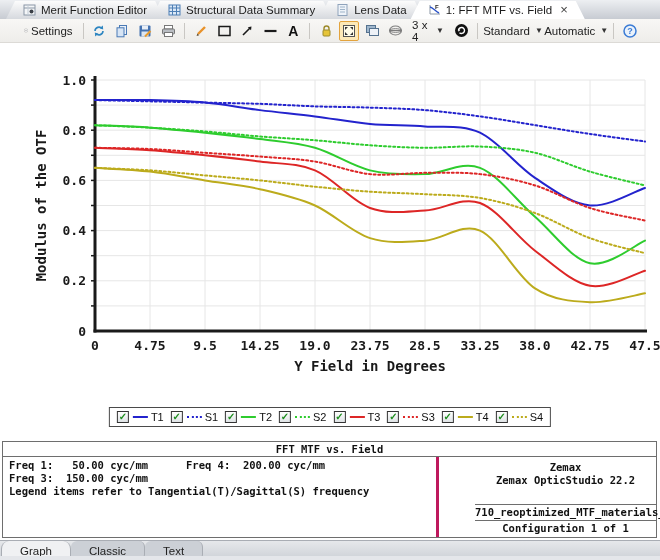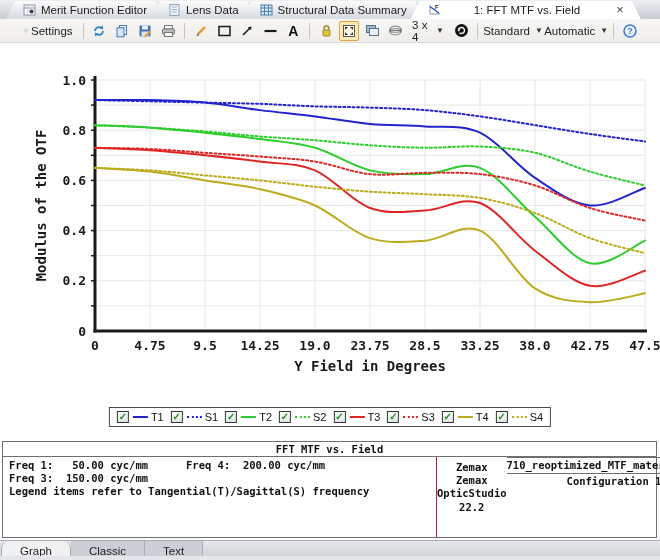--- a/index.html
+++ b/index.html
@@ -7,21 +7,21 @@
   body { font-family:"Liberation Sans", sans-serif; background:#e4e6ea; }
   .window { position:relative; width:660px; height:556px; background:#fff; overflow:hidden; }
 
   
   .tabbar { position:absolute; top:0; left:0; right:0; height:19px;
             background:linear-gradient(#edeff2,#c7cbd2); display:flex; align-items:flex-end; padding-left:6px; }
   .tab { position:relative; height:18px; display:flex; align-items:center; padding:0 17px;
          background:linear-gradient(#fcfcfc,#d6d9de); clip-path:polygon(9px 0,calc(100% - 9px) 0,100% 100%,0 100%);
          margin-right:-13px; font-size:11.5px; color:#1c1c1c; white-space:nowrap; cursor:default; }
   .tab:nth-child(1){ z-index:4; } .tab:nth-child(2){ z-index:3; } .tab:nth-child(3){ z-index:2; }
-  .tab.active { background:#ffffff; z-index:6;gap:28px; }
+  .tab.active { background:#ffffff; z-index:6; }
   .tab .ticon { width:13px; height:12px; margin-right:5px; flex:0 0 auto; }
   .tab .close { margin-left:8px; color:#444; font-size:13px; line-height:10px; }
 
   
   .toolbar { position:absolute; top:19px; left:0; right:0; height:24px;
              background:linear-gradient(#f8f7f5,#eeedea); border-bottom:1px solid #dcdad6;
              display:flex; align-items:center; padding:0 20px; gap:3px; font-size:11.5px; color:#222; }
   .tbtn { display:flex; align-items:center; justify-content:center; height:20px; min-width:20px;
           padding:0 2px; border-radius:2px; }
   .tbtn.textbtn { padding:0 4px; gap:3px; }
@@ -43,67 +43,67 @@
   .lg-swatch { width:15px; border-top-width:2px; margin-left:1px; }
 
   
   .info-panel { position:absolute; top:441px; left:2px; width:655px; height:97px;
                 border:1px solid #6e6e6e; background:#fff;
                 font-family:"DejaVu Sans Mono", monospace; font-size:10.5px; color:#111;font-weight:bold; }
   .info-title { height:15px; text-align:center; line-height:15px; border-bottom:1px solid #6e6e6e; }
   .info-body { display:flex; height:80px; }
   .info-left { flex:1; padding:2px 0 0 6px; }
   .info-left div { white-space:pre; line-height:13.2px; }
-  .info-right { width:220px; border-left:1px solid #be185d; display:flex; flex-direction:row; }
+  .info-right { width:220px; border-left:3px solid #be185d; display:flex; flex-direction:column;padding-left:36px; }
   .brand-cell { height:47px; text-align:center; padding-top:4px; line-height:13.2px; }
   .file-cell { border-top:1px solid #6e6e6e; flex:1; display:flex; flex-direction:column; }
   .file-name { text-align:center; border-bottom:1px solid #6e6e6e; line-height:15px; }
   .config-line { text-align:center; line-height:15px; }
 
   
   .bottombar { position:absolute; top:540px; left:0; right:0; height:20px;
                background:linear-gradient(#e6e8eb,#ccd0d6); border-top:1px solid #a9adb4;
                display:flex; align-items:stretch; padding-left:1px; font-size:11.5px; color:#222; }
-  .btab { display:flex; align-items:center; padding:0 18px; border-right:1px solid #a9adb4; cursor:default; }
+  .btab { display:flex; align-items:center; padding:0 18px; border-right:1px solid #a9adb4; cursor:default;border-radius:6px; }
   .btab.active { background:#f0f1f3; border-left:1px solid #a9adb4; border-radius:8px 8px 0 0; }
   .btab:not(.active) { background:#ccd0d6; }
 </style>
 </head>
 <body>
 
 <div class="window">
 
   <div class="tabbar">
     <div class="tab">
       <svg class="ticon" viewBox="0 0 13 12">
           <rect x="1" y="1" width="11" height="10" fill="#f4f6f8" stroke="#8a96a5"></rect>
           <line x1="1" y1="4" x2="12" y2="4" stroke="#8a96a5"></line>
           <line x1="5" y1="1" x2="5" y2="11" stroke="#c3ccd6"></line>
           <circle cx="8.5" cy="7.5" r="2" fill="#3a3f46"></circle>
         </svg>
       <span>Merit Function Editor</span>
     </div>
     <div class="tab">
       <svg class="ticon" viewBox="0 0 13 12">
-          <rect x="2" y="0.5" width="9" height="11" fill="#eef3f9" stroke="#8fa3bb"></rect>
-          <line x1="4" y1="3" x2="9" y2="3" stroke="#9fb4c9"></line>
-          <line x1="4" y1="5.5" x2="9" y2="5.5" stroke="#9fb4c9"></line>
-          <line x1="4" y1="8" x2="9" y2="8" stroke="#9fb4c9"></line>
-        </svg>
-      <span>Lens Data</span>
-    </div>
-    <div class="tab">
-      <svg class="ticon" viewBox="0 0 13 12">
           <rect x="1" y="1" width="11" height="10" fill="#dce9f7" stroke="#4d7fb5"></rect>
           <line x1="1" y1="4" x2="12" y2="4" stroke="#4d7fb5"></line>
           <line x1="1" y1="7.5" x2="12" y2="7.5" stroke="#4d7fb5"></line>
           <line x1="4.5" y1="1" x2="4.5" y2="11" stroke="#4d7fb5"></line>
           <line x1="8.5" y1="1" x2="8.5" y2="11" stroke="#4d7fb5"></line>
         </svg>
       <span>Structural Data Summary</span>
+    </div>
+    <div class="tab">
+      <svg class="ticon" viewBox="0 0 13 12">
+          <rect x="2" y="0.5" width="9" height="11" fill="#eef3f9" stroke="#8fa3bb"></rect>
+          <line x1="4" y1="3" x2="9" y2="3" stroke="#9fb4c9"></line>
+          <line x1="4" y1="5.5" x2="9" y2="5.5" stroke="#9fb4c9"></line>
+          <line x1="4" y1="8" x2="9" y2="8" stroke="#9fb4c9"></line>
+        </svg>
+      <span>Lens Data</span>
     </div>
     <div class="tab active">
       <svg class="ticon" viewBox="0 0 13 12">
           <polyline points="2,1 2,10 12,10" fill="none" stroke="#8a96a5"></polyline>
           <path d="M2,3 C5,3.5 7,7 11,9" fill="none" stroke="#2a52c8" stroke-width="1.4"></path>
           <text x="7" y="5" font-size="6" font-weight="bold" fill="#1a1a1a" font-family="Liberation Sans, sans-serif">F</text>
         </svg>
       <span>1: FFT MTF vs. Field</span>
       <span class="close">×</span>
     </div>

